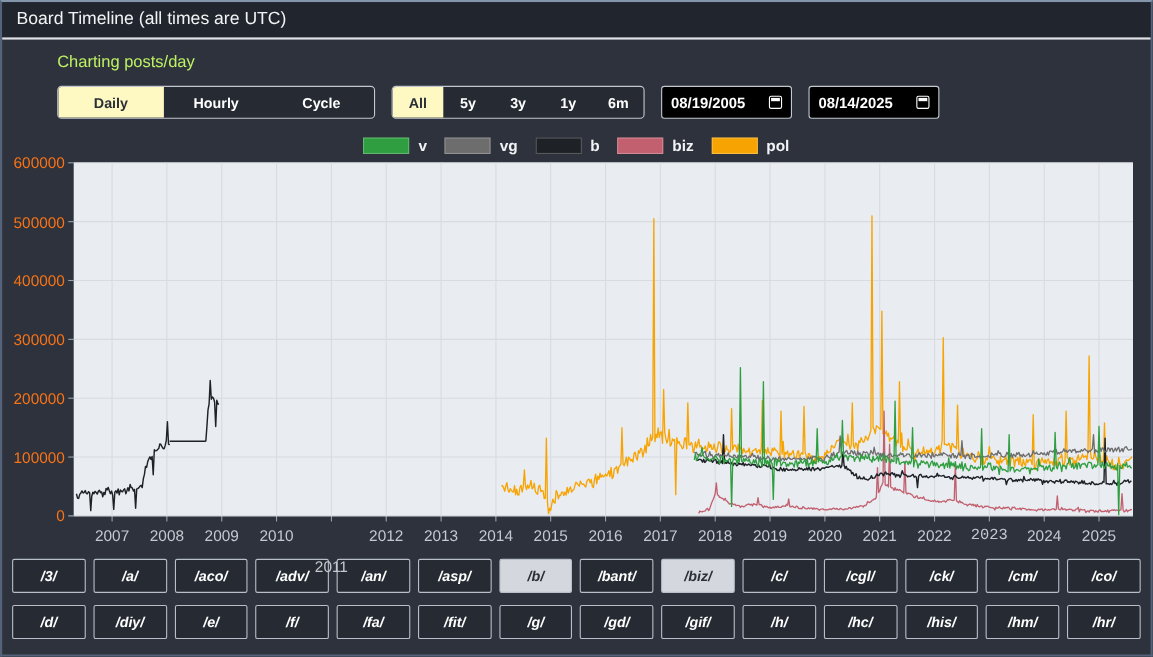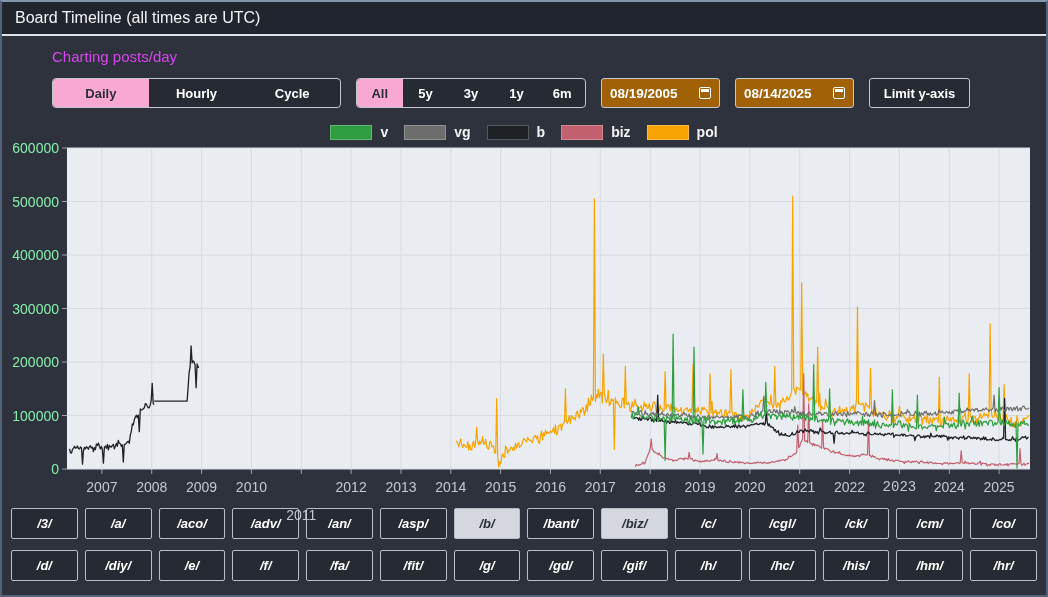--- a/index.html
+++ b/index.html
@@ -19,46 +19,46 @@
   }
   .header {
     height:34px; background:#21252d;
     border-bottom:2px solid #dfe3e8;
     display:flex; align-items:center;
     padding-left:13px;
     font-size:16px; color:#f2f3f5;
   }
   .main { padding-top:11px; }
   .subtitle {
-    margin-left:50px; font-size:15px; color:#d946ef;
+    margin-left:50px; font-size:15px; color:#bef264;
     height:20px; line-height:20px;
   }
   
   .controls {
     margin:11px 0 0 50px;
     display:flex; align-items:center; gap:15px;
     height:30px;
   }
   .btn-group {
     display:flex; height:30px;
     border:1px solid #c3c8d0; border-radius:4px;
     overflow:hidden; background:#262b33;
   }
   .btn-group.mode { width:289px; }
   .btn-group.range { width:230px; }
   .tbtn {
     flex:1; display:flex; align-items:center; justify-content:center;
     font-size:13px; font-weight:bold; color:#fff;
     cursor:pointer; white-space:nowrap;
   }
-  .tbtn.sel { background:#f9a8d4; color:#2b2f36; }
+  .tbtn.sel { background:#fef9c3; color:#2b2f36; }
   .date-input {
     width:119px; height:30px;
     border:1px solid #c3c8d0; border-radius:3px;
-    background:#a16207; color:#fff;
+    background:#000000; color:#fff;
     display:flex; align-items:center; justify-content:space-between;
     padding:0 8px; font-size:13.5px; font-weight:bold;
   }
   .cal-icon {
     width:12px; height:12px; position:relative;
     border:1.6px solid #fff; border-radius:2px; display:inline-block;
   }
   .cal-icon::before {
     content:''; position:absolute; left:1px; right:1px; top:1px;
     height:3px; background:#fff;
@@ -82,21 +82,21 @@
   }
   .legend-label { font-size:14px; font-weight:bold; color:#f2f3f5; }
   
   .chart-wrap { position:relative; margin-top:5px; height:350px; }
   #plot {
     position:absolute; left:65px; top:1px;
     width:963px; height:321px; overflow:visible;
   }
   .ytick {
     position:absolute; left:0; width:57px;
-    text-align:right; font-size:14px; color:#86efac;
+    text-align:right; font-size:14px; color:#f97316;
   }
   .xtick {
     position:absolute; width:50px; top:332px;
     text-align:center; font-size:14px; color:#c4c9d0;
   }
   
   .boards {
     margin:11px 9px 0 9px;
     display:grid;
     grid-template-columns:repeat(14, 1fr);
@@ -139,21 +139,20 @@
           <div class="tbtn">6m</div>
         </div>
       <div class="date-input">
         <span>08/19/2005</span>
         <span class="cal-icon"></span>
       </div>
       <div class="date-input">
         <span>08/14/2025</span>
         <span class="cal-icon"></span>
       </div>
-      <button class="limit-btn">Limit y-axis</button>
     </div>
 
     <div class="legend" id="legend">
         <div class="legend-item">
           <span class="legend-box" style="background: rgb(47, 158, 65);"></span>
           <span class="legend-label">v</span>
         </div>
         <div class="legend-item">
           <span class="legend-box" style="background: rgb(109, 109, 109);"></span>
           <span class="legend-label">vg</span>

